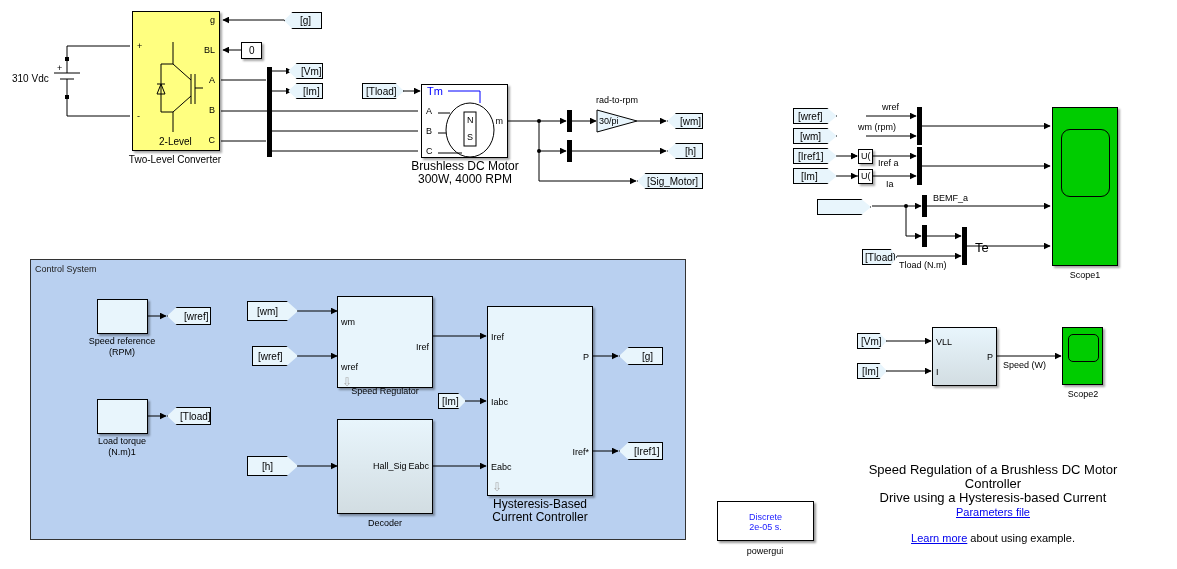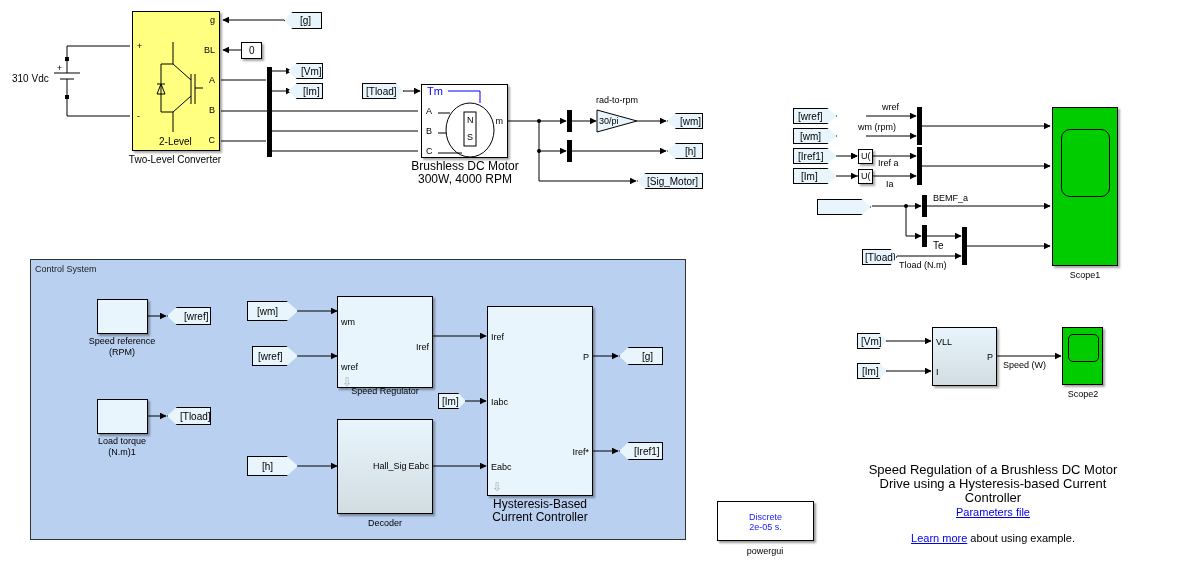--- a/index.html
+++ b/index.html
@@ -216,21 +216,21 @@
 </div>
 <div class="block blk-lite" style="left:862px;top:249px;width:35px;height:16px;clip-path:polygon(0 0,82% 0,100% 50%,82% 100%,0 100%);">
   <span class="tag" style="left:2px;top:3px;">[Tload]</span>
 </div>
 
 <div class="txt" style="left:882px;top:103px;font-size:9px;">wref</div>
 <div class="txt" style="left:858px;top:123px;font-size:9px;">wm (rpm)</div>
 <div class="txt" style="left:878px;top:159px;font-size:9px;">Iref a</div>
 <div class="txt" style="left:886px;top:180px;font-size:9px;">Ia</div>
 <div class="txt" style="left:933px;top:194px;font-size:9px;">BEMF_a</div>
-<div class="txt" style="left:933px;top:241px;font-size:10px;">Te</div>
+<div class="txt" style="left:975px;top:241px;font-size:13px;">Te</div>
 <div class="txt" style="left:899px;top:261px;font-size:9px;">Tload (N.m)</div>
 
 <div class="scope" style="left:1052px;top:107px;width:66px;height:159px;">
   <div class="scope-screen" style="left:8px;top:21px;width:49px;height:68px;"></div>
 </div>
 <div class="lbl-c" style="left:1050px;top:269px;width:70px;font-size:9px;">Scope1</div>
 
 <div class="block blk-lite" style="left:857px;top:333px;width:30px;height:16px;clip-path:polygon(0 0,75% 0,100% 50%,75% 100%,0 100%);">
   <span class="tag" style="left:3px;top:3px;">[Vm]</span>
 </div>
@@ -328,21 +328,21 @@
 </div>
 
 <div class="powergui">
   <div>Discrete</div>
   <div>2e-05 s.</div>
 </div>
 <div class="lbl-c" style="left:715px;top:545px;width:100px;font-size:9px;">powergui</div>
 
 <div class="title">
   <div>Speed Regulation of a Brushless DC Motor</div>
+  <div>Controller</div>
   <div>Drive using a Hysteresis-based Current</div>
-  <div>Controller</div>
 </div>
 <div class="abs" style="left:858px;top:506px;width:270px;text-align:center;font-size:11px;">
   <a class="link">Parameters file</a>
 </div>
 <div class="abs" style="left:858px;top:532px;width:270px;text-align:center;font-size:11px;">
   <a class="link">Learn more</a><span> about using example.</span>
 </div>
 
 </body></html>

